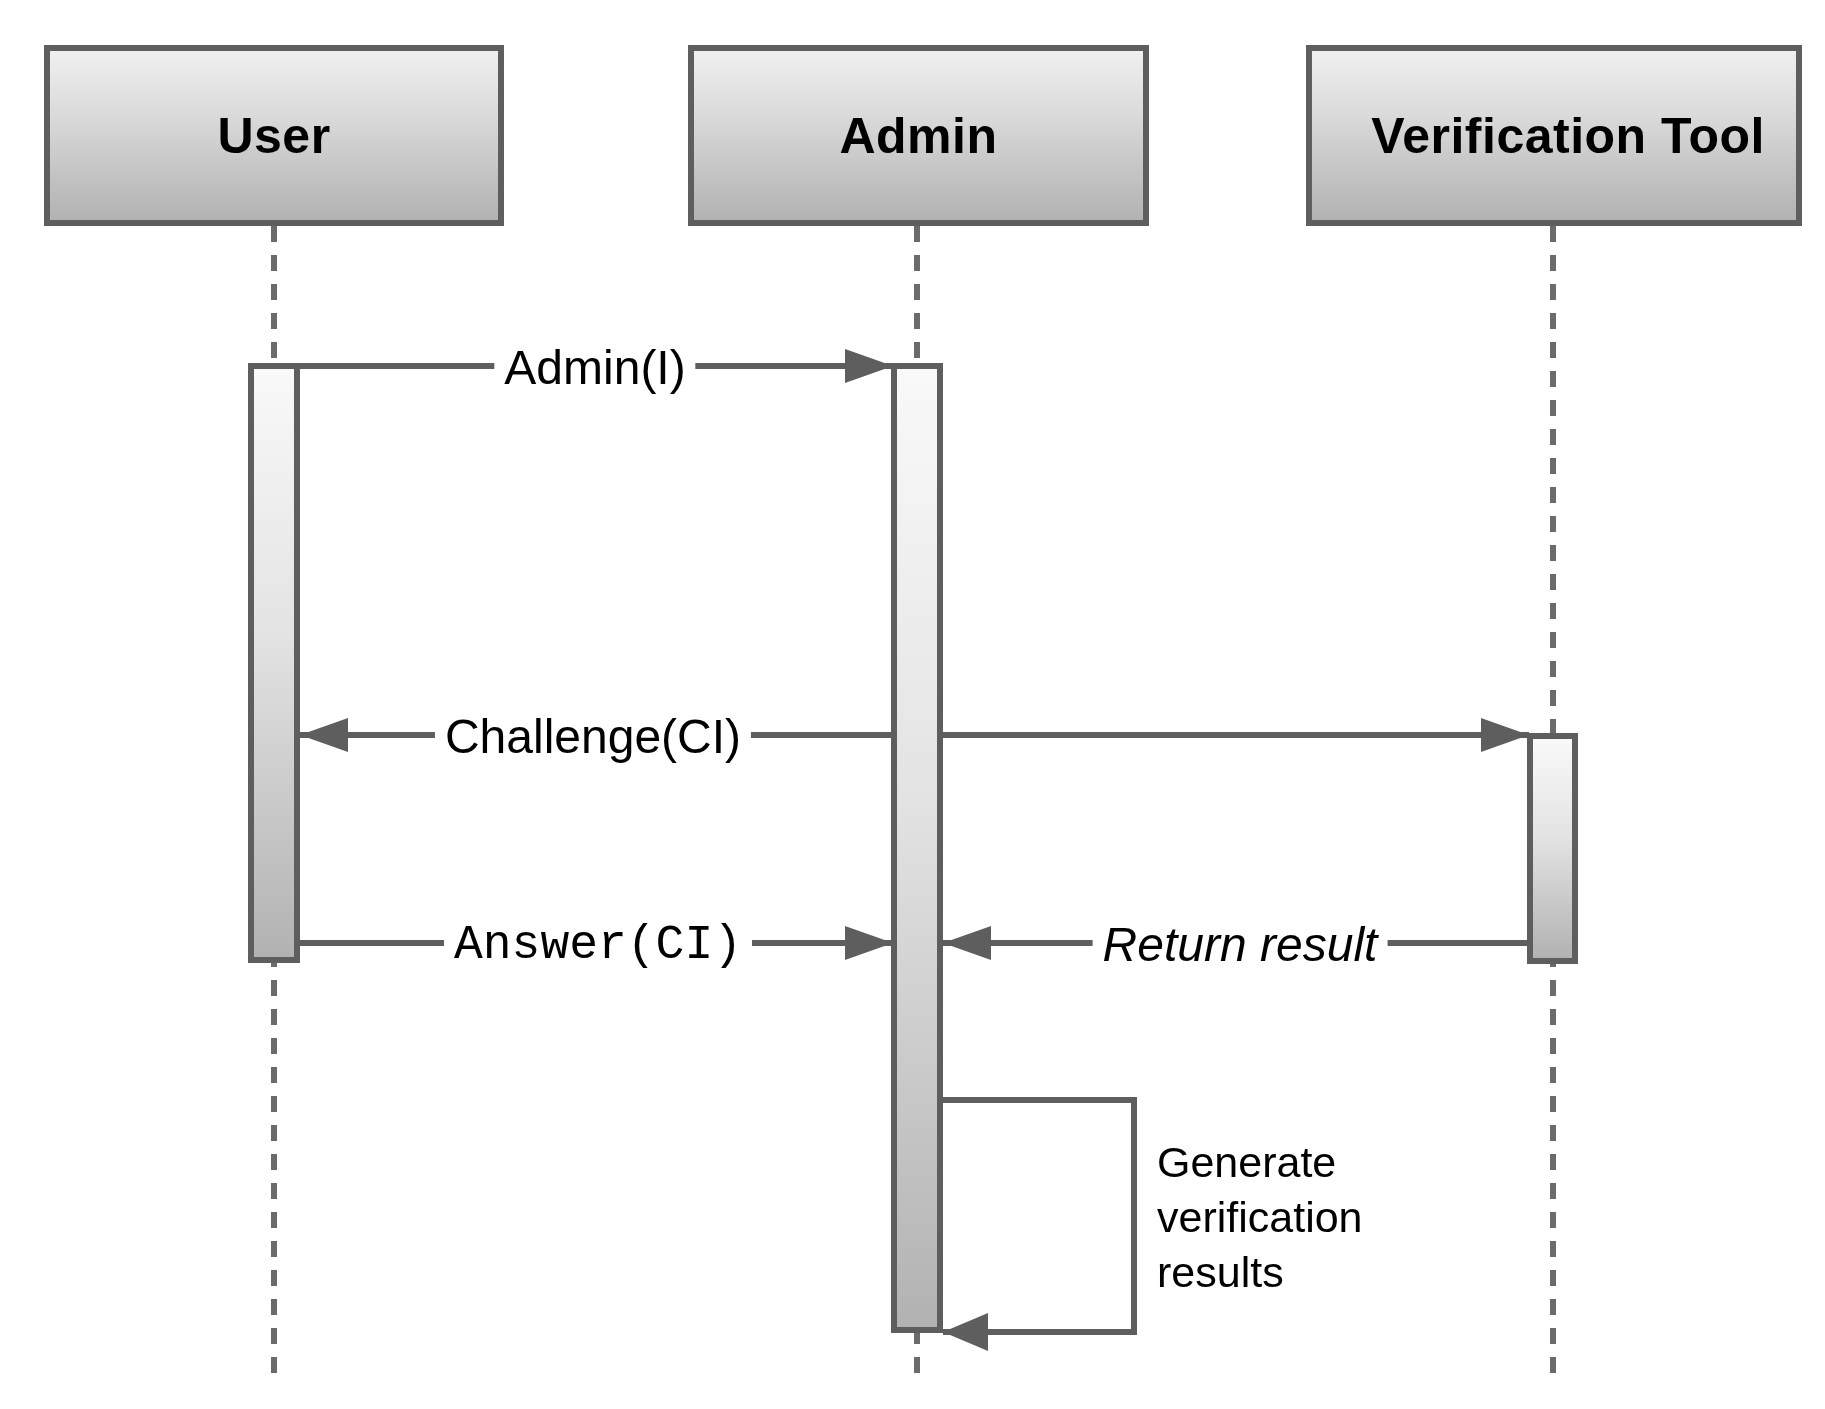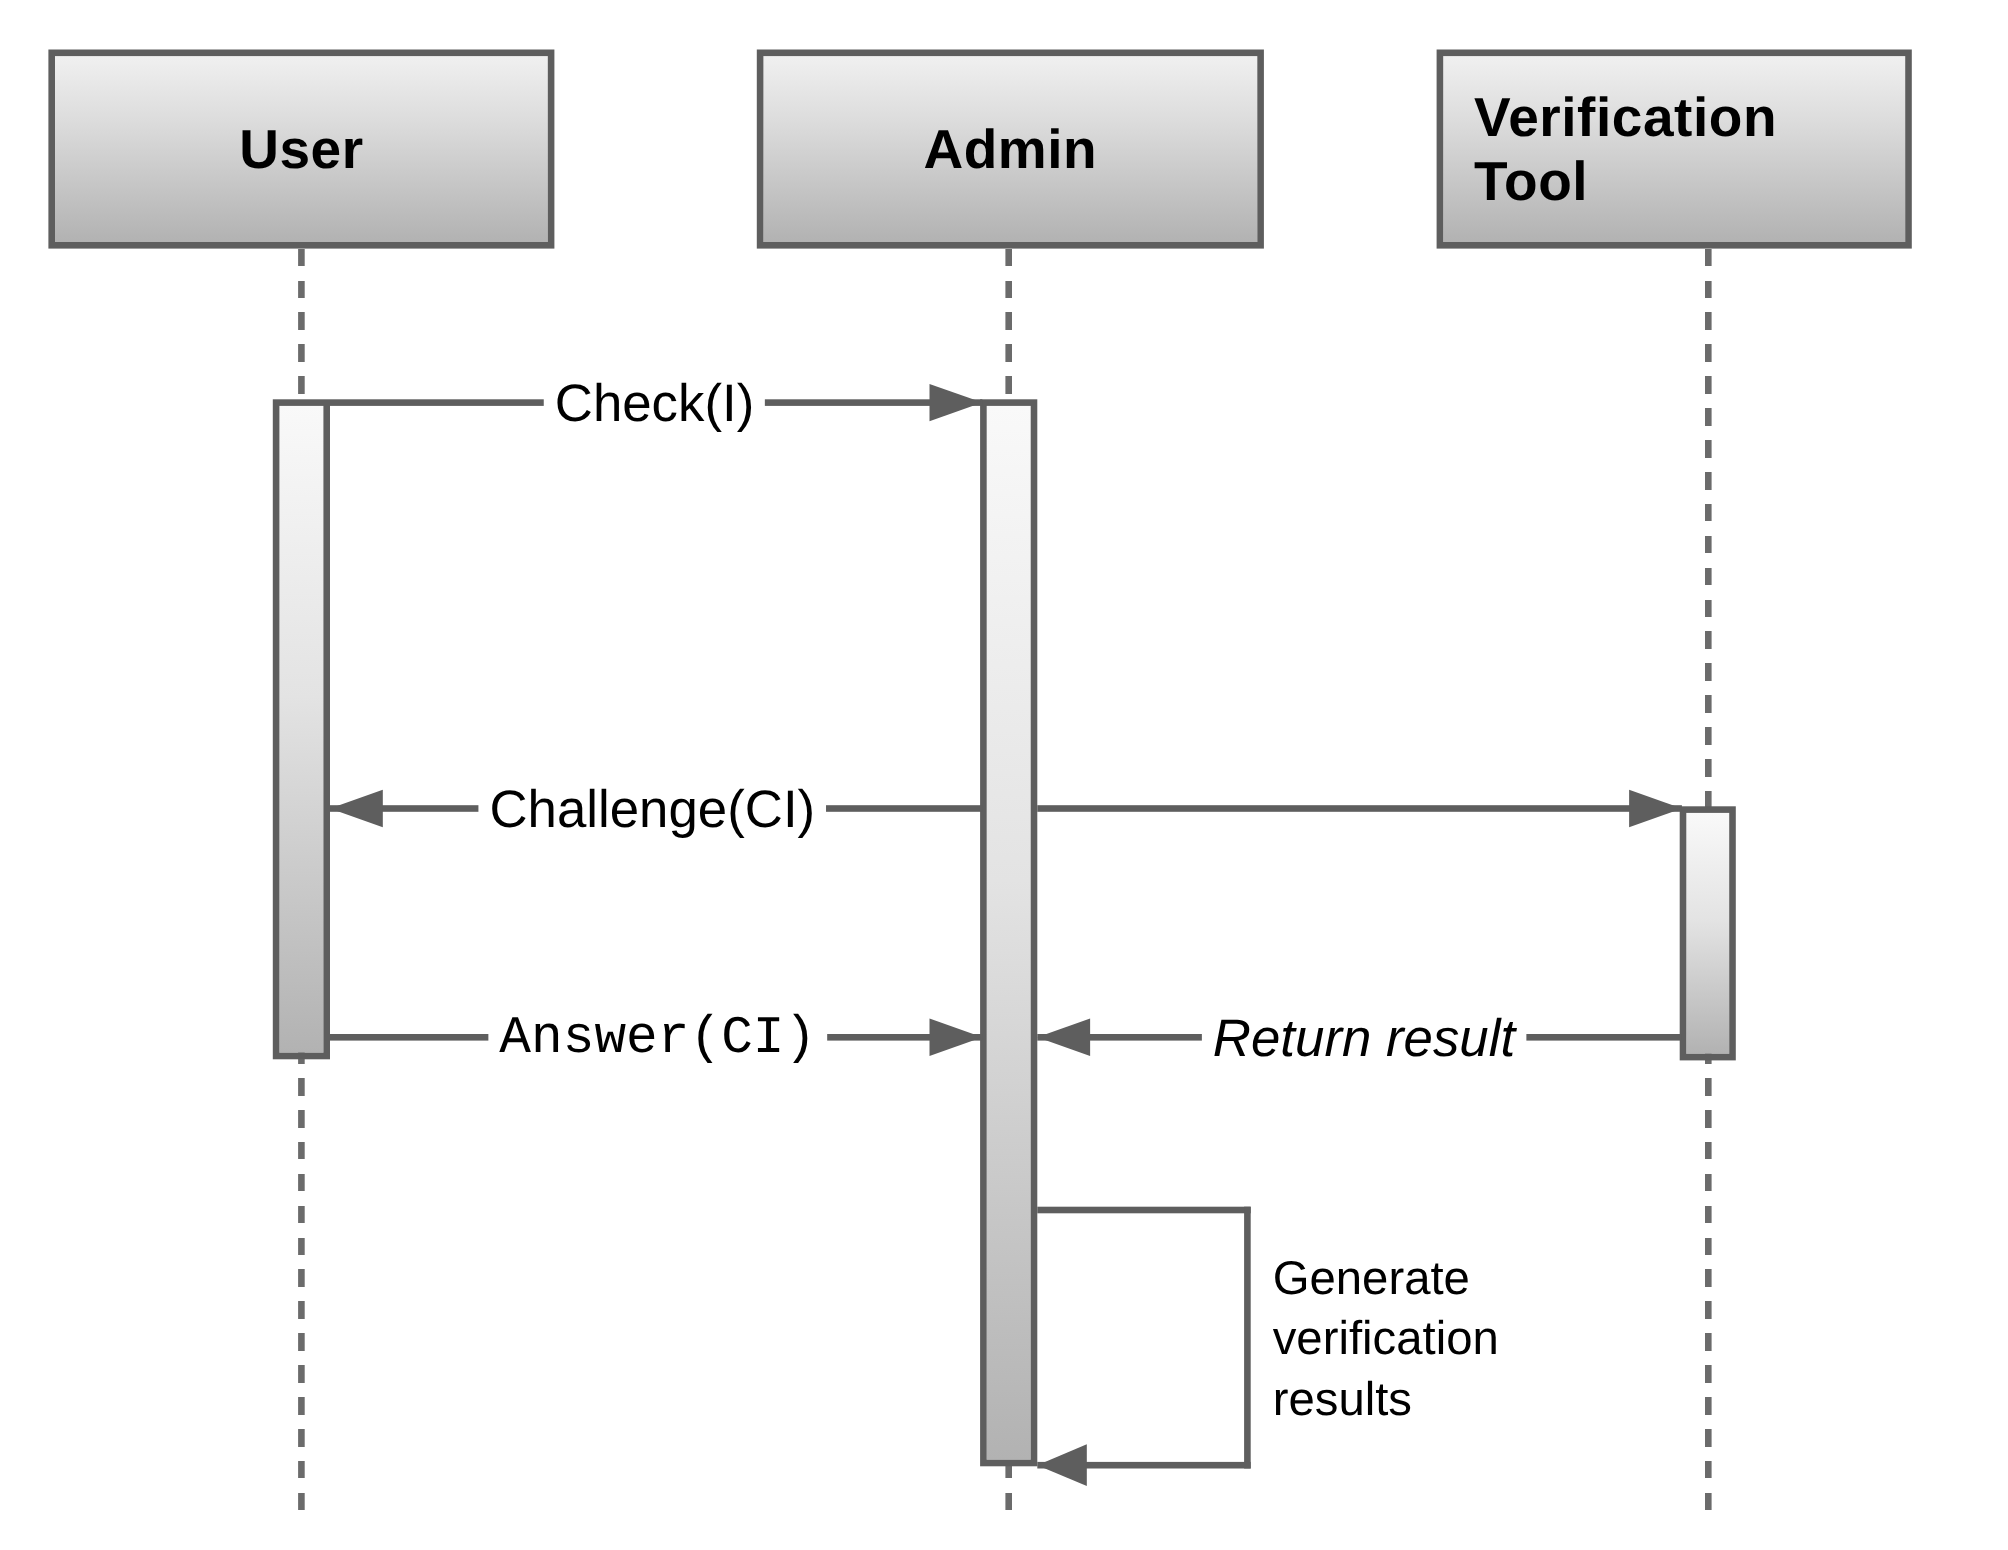--- a/index.html
+++ b/index.html
@@ -24,21 +24,21 @@
     justify-content: center;
   }
   .actor-label {
     font-size: 50px;
     font-weight: bold;
     color: #000000;
     letter-spacing: 0.5px;
   }
   #actor-user  { left: 44px;   width: 460px; }
   #actor-admin { left: 688px;  width: 461px; }
-  #actor-vt    { left: 1306px; width: 432px; padding-left: 28px; }
+  #actor-vt    { left: 1306px; width: 496px; padding-left: 28px; }
 
   
   .lifeline {
     position: absolute;
     width: 6px;
     top: 226px;
     height: 1149px; 
     background: repeating-linear-gradient(to bottom, #6b6b6b 0 16px, transparent 16px 29px);
     z-index: 1;
   }
@@ -136,21 +136,21 @@
   <div class="actor-box" id="actor-vt">
     <span class="actor-label">Verification Tool</span>
   </div>
 
   <div class="activation" id="activation-user"></div>
   <div class="activation" id="activation-admin"></div>
   <div class="activation" id="activation-vt"></div>
 
   <div class="msg-line" style="left:300px; top:363px; width:593px;"></div>
   <div class="head-right" style="left:845px; top:349px;"></div>
-  <div class="msg-label" style="left:595px; top:368px;">Check(I)</div>
+  <div class="msg-label" style="left:595px; top:368px;">Admin(I)</div>
 
   <div class="msg-line" style="left:300px; top:732px; width:593px;"></div>
   <div class="head-left" style="left:300px; top:718px;"></div>
   <div class="msg-label" style="left:593px; top:737px;">Challenge(CI)</div>
 
   <div class="msg-line" style="left:943px; top:732px; width:586px;"></div>
   <div class="head-right" style="left:1481px; top:718px;"></div>
 
   <div class="msg-line" style="left:300px; top:940px; width:593px;"></div>
   <div class="head-right" style="left:845px; top:926px;"></div>

